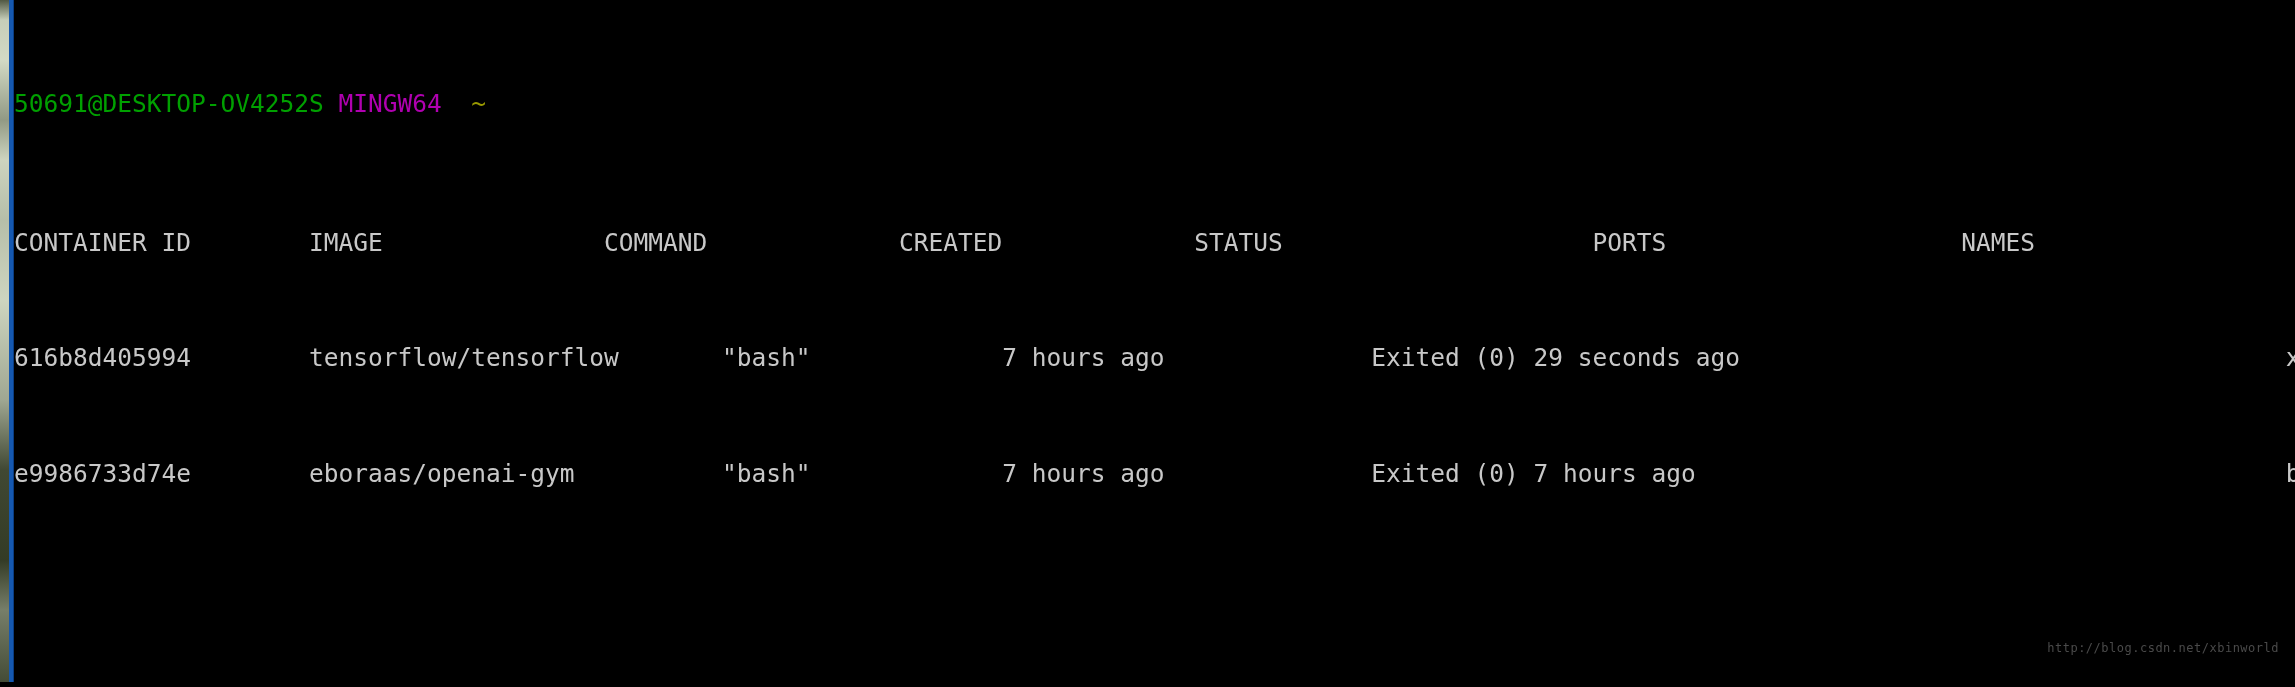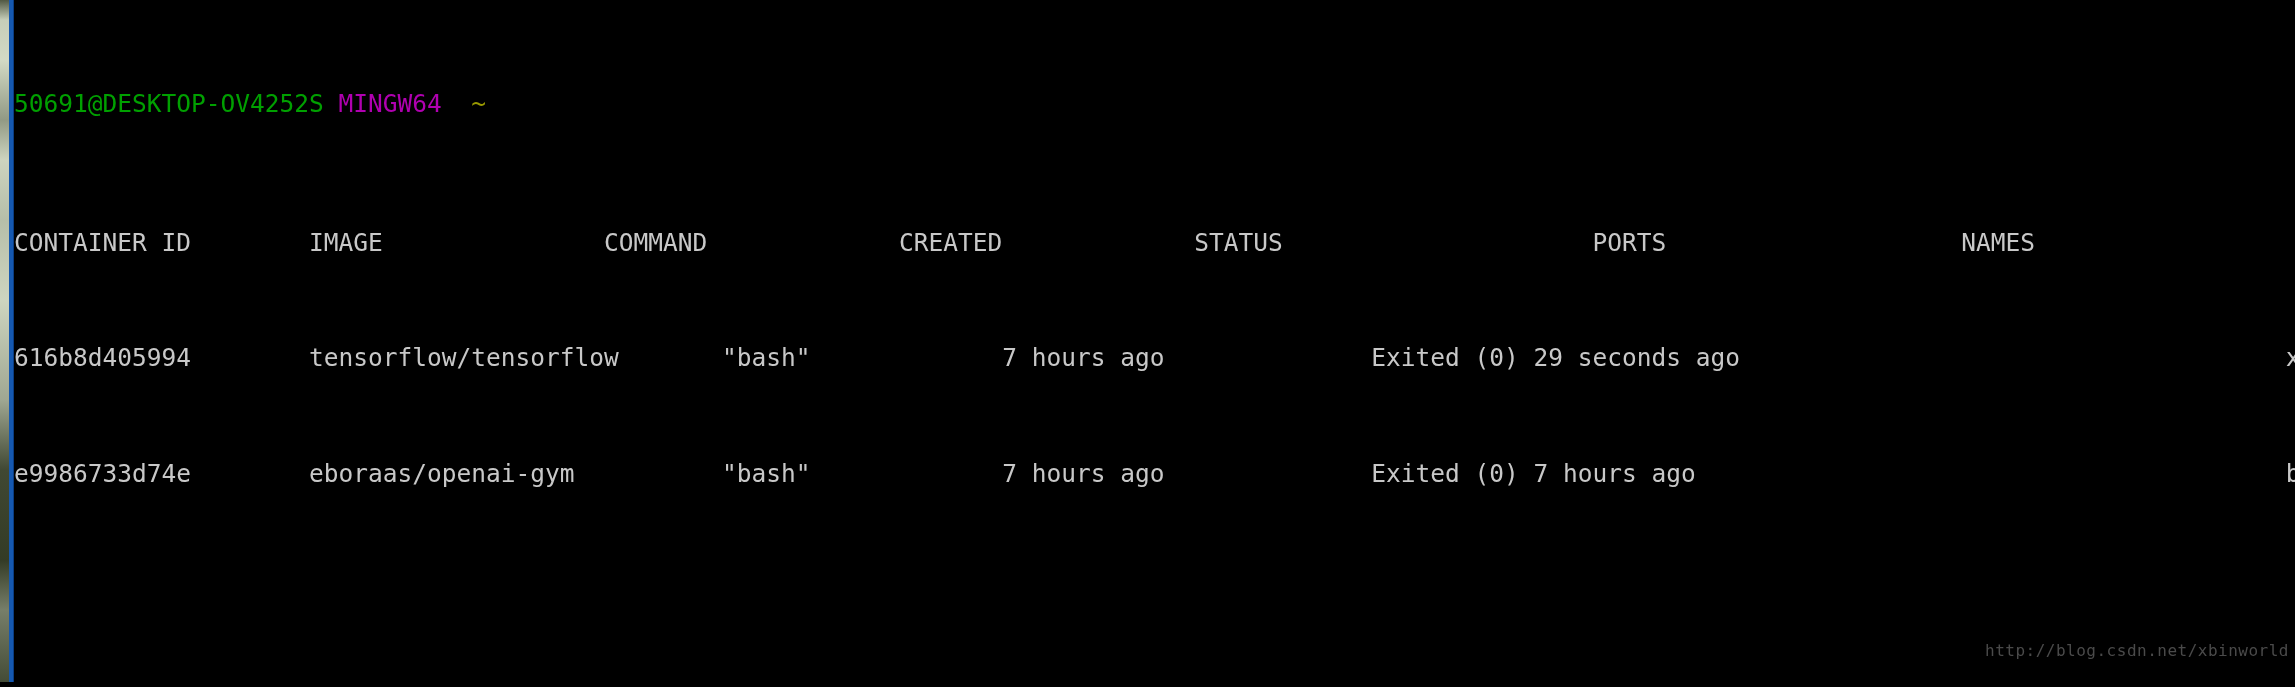--- a/index.html
+++ b/index.html
@@ -70,24 +70,24 @@
     overflow: visible;
   }
   .blank { height: 23.1px; }
   span { white-space: pre; }
   .c-green   { color: #00a000; }
   .c-magenta { color: #b000b0; }
   .c-yellow  { color: #9a9a00; }
   .c-white   { color: #c8c8c8; }
   .watermark {
     position: absolute;
-    right: 6px;
+    right: 16px;
     top: 641px;
     font-family: "DejaVu Sans Mono", "Liberation Mono", monospace;
-    font-size: 16px;
+    font-size: 12px;
     color: #4a4a4a;
     letter-spacing: .5px;
     white-space: pre;
   }
 </style>
 </head>
 <body>
 
 <div id="screen">
 

